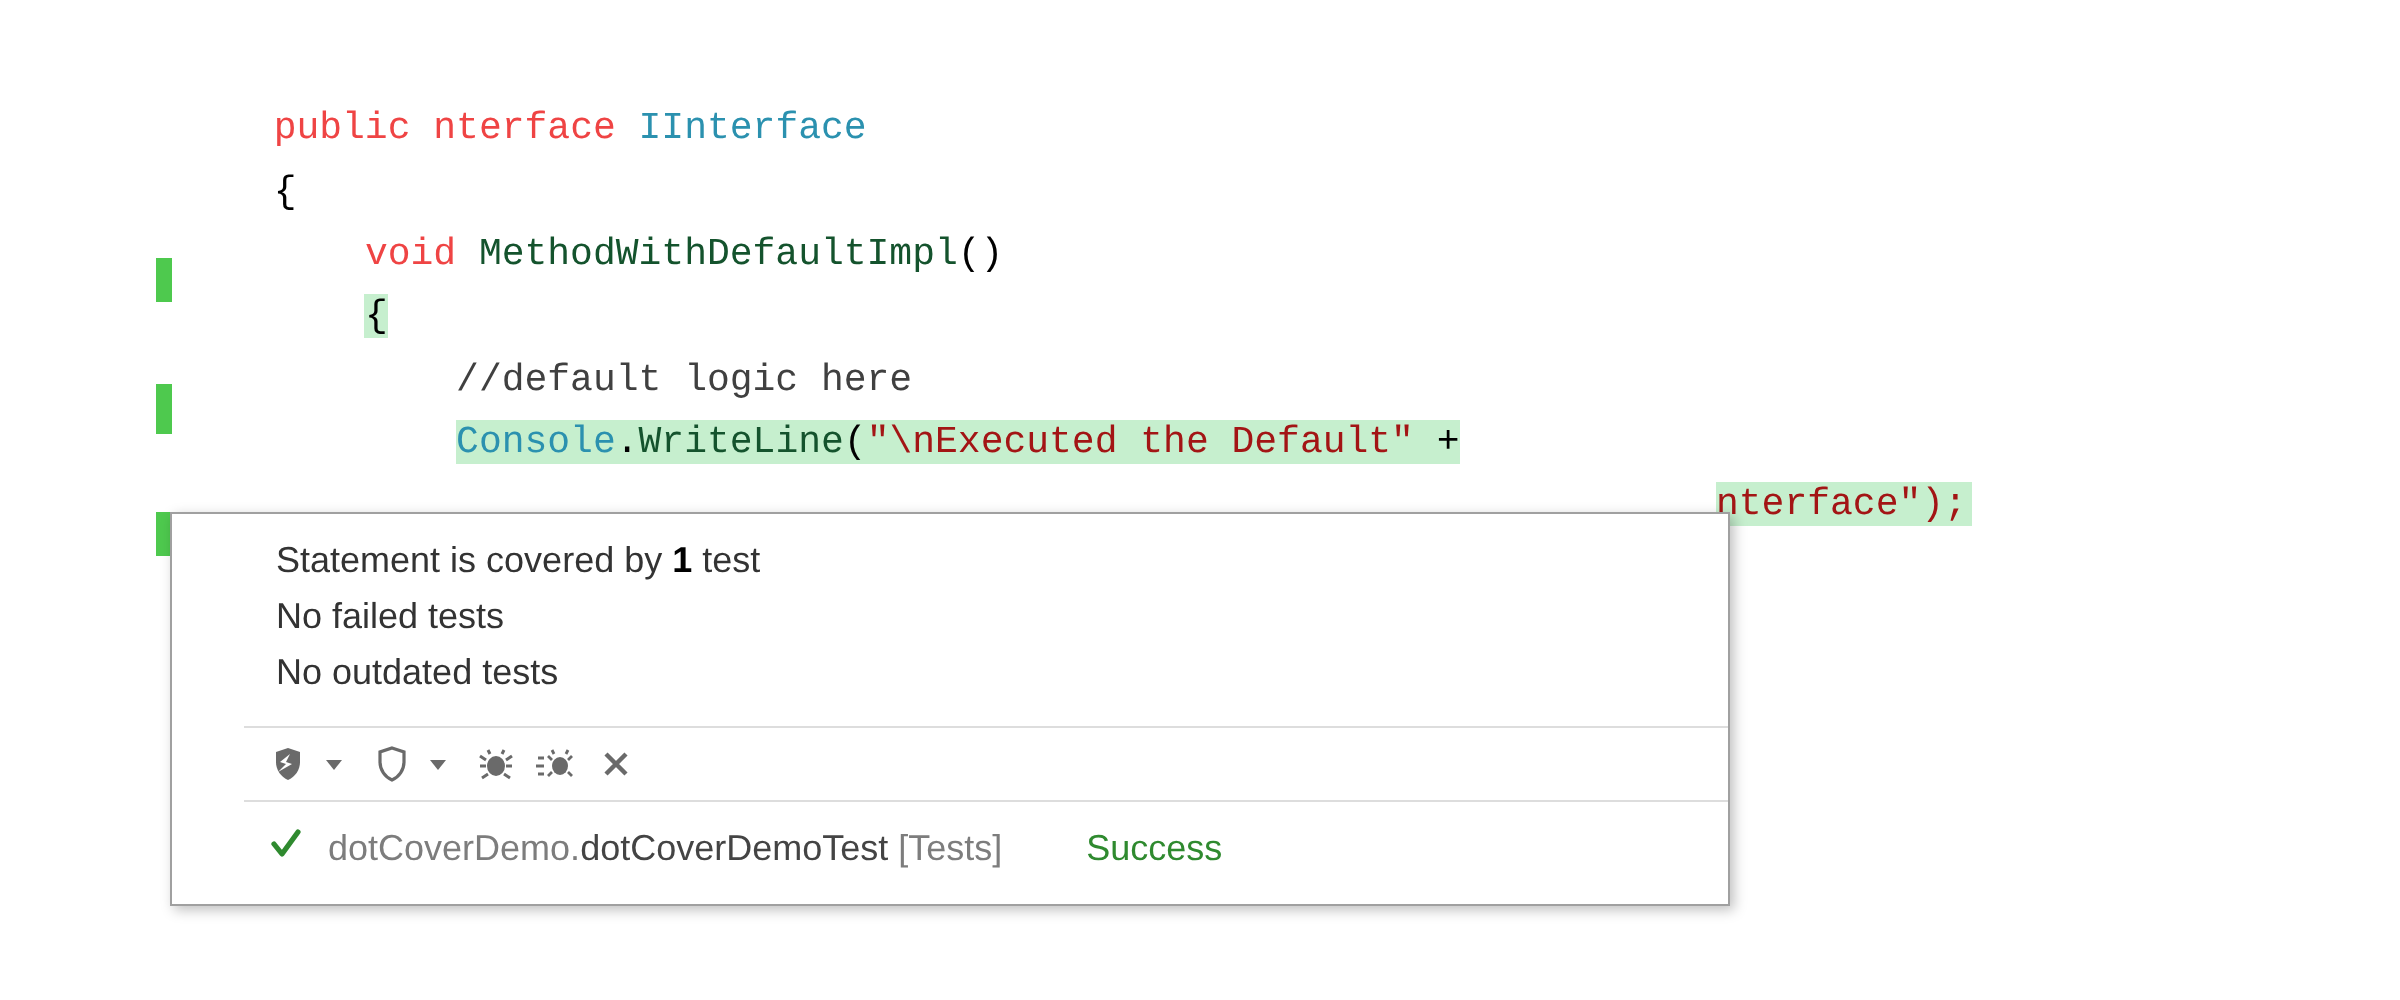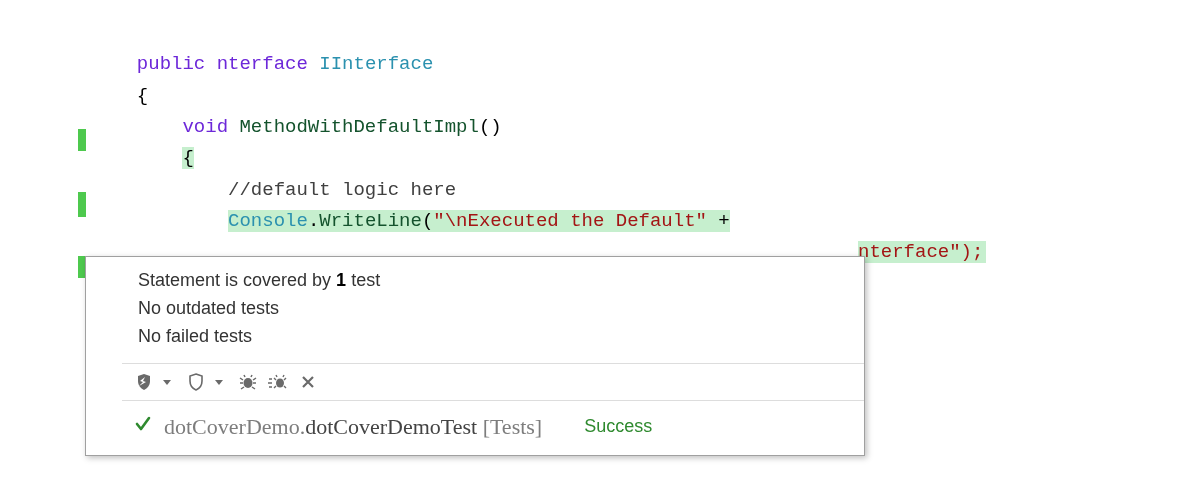--- a/index.html
+++ b/index.html
@@ -25,21 +25,21 @@
     left: 78px;
     top: 0;
     width: 10px;
   }
   .gutter-mark {
     position: absolute;
     width: 8px;
     height: 22px;
     background: #4ec94e;
   }
-  .kw { color: #6d28d9; text-align: center; }
+  .kw { color: #ef4444; text-align: center; }
   .type { color: #2b91af; }
   .method { color: #14532d; }
   .str { color: #a31515; }
   .comment { color: #404040; }
   .hl { background: #c6efce; }
   .hl-end { background: #c6efce; padding-right: 3px; }
   
   .popup {
     position: absolute;
     left: 85px;
@@ -83,22 +83,22 @@
     width: 10px;
     display: inline-flex;
     align-items: center;
     justify-content: center;
     color: #6a6a6a;
     margin-right: 6px;
   }
   .bold { font-weight: bold; color: #000; }
   .footer-test {
     color: #7d7d7d;
-    font-family: Liberation Serif, serif;
-    font-size: 22px;
+    font-family: Liberation Sans, sans-serif;
+    font-size: 18px;
   }
   .footer-test .strong { color: #444; }
   .success { color: #2f8a2f; margin-left: 32px; text-align: right; }
   .check { color: #2f8a2f; font-size: 20px; width: 22px; display: inline-block; text-align: center; }
   .code-behind {
     position: absolute;
     white-space: pre;
     color: #000;
   }
 </style>
@@ -118,22 +118,22 @@
 <span>                </span><span class="hl">{</span>
 <span>                    </span><span class="comment">//default logic here</span>
 <span>                    </span><span class="hl"><span class="type">Console</span><span>.</span><span class="method">WriteLine</span><span>(</span><span class="str">"\nExecuted the Default"</span><span> +</span></span>
 </div>
 
 <div class="code-behind" style="left:858px; top:237px;"><span class="hl-end"><span class="str">nterface");</span></span></div>
 
 <div class="popup">
   <div class="popup-body">
     <div><span>Statement is covered by </span><span class="bold">1</span><span> test</span></div>
+    <div>No failed tests</div>
     <div>No outdated tests</div>
-    <div>No failed tests</div>
   </div>
   <div class="popup-toolbar">
     <span class="tb-btn">
       <svg width="20" height="20" viewBox="0 0 20 20">
           <path fill="#6a6a6a" d="M10 2 L16 4 V9 C16 13 13.5 16.5 10 18 C6.5 16.5 4 13 4 9 V4 Z"></path>
           <path fill="#fff" d="M5 14 L9 10 L6 9 L11 5 L9 9 L12 10 Z"></path>
         </svg>
     </span>
     <span class="tb-dd">
       <svg width="8" height="8" viewBox="0 0 8 8">

